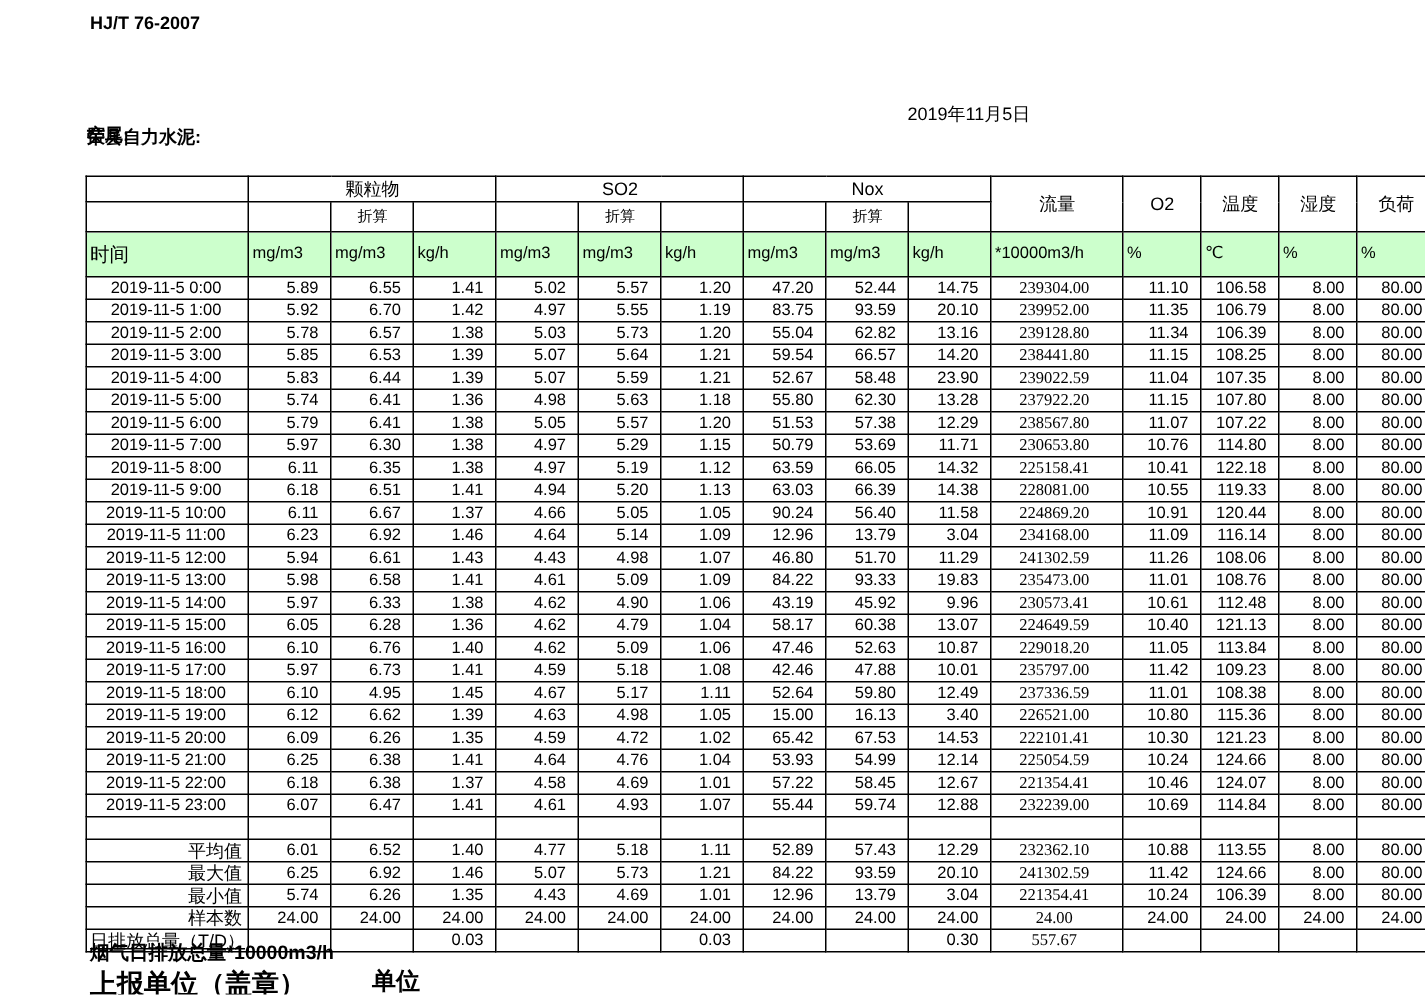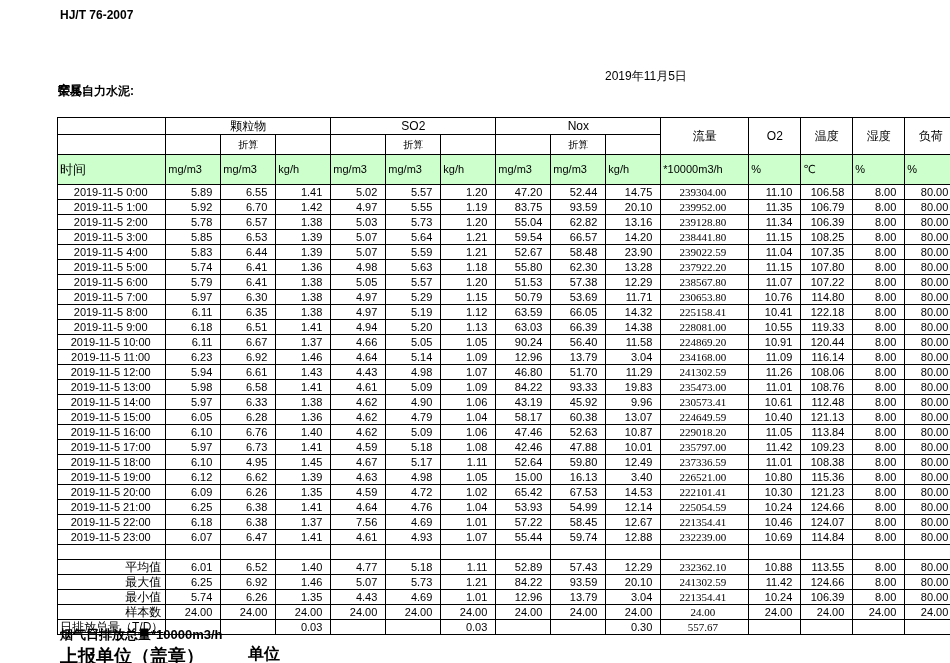--- a/index.html
+++ b/index.html
@@ -476,21 +476,21 @@
           <td class="num">10.24</td>
           <td class="num">124.66</td>
           <td class="num">8.00</td>
           <td class="num">80.00</td>
         </tr>
         <tr>
           <td class="time">2019-11-5 22:00</td>
           <td class="num">6.18</td>
           <td class="num">6.38</td>
           <td class="num">1.37</td>
-          <td class="num">7.56</td>
+          <td class="num">4.58</td>
           <td class="num">4.69</td>
           <td class="num">1.01</td>
           <td class="num">57.22</td>
           <td class="num">58.45</td>
           <td class="num">12.67</td>
           <td class="num-flow">221354.41</td>
           <td class="num">10.46</td>
           <td class="num">124.07</td>
           <td class="num">8.00</td>
           <td class="num">80.00</td>

